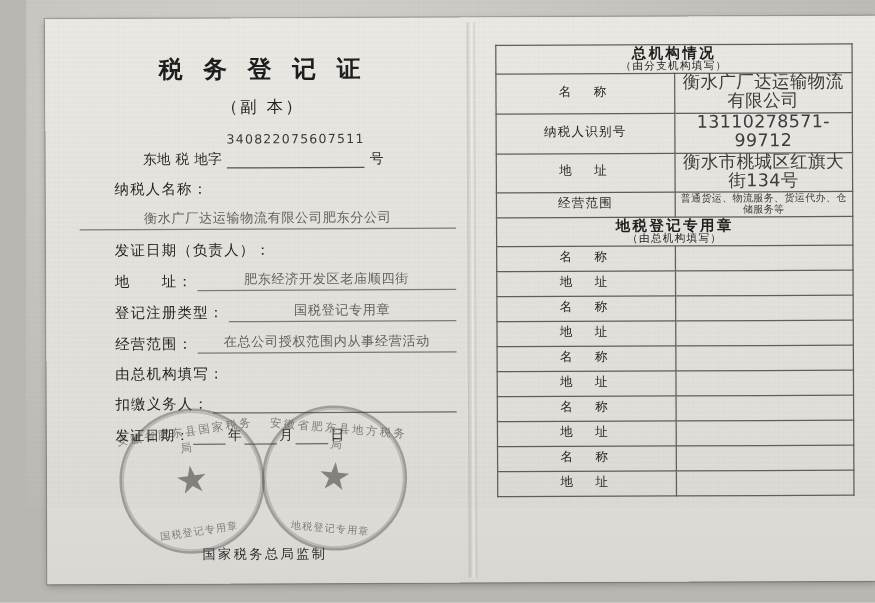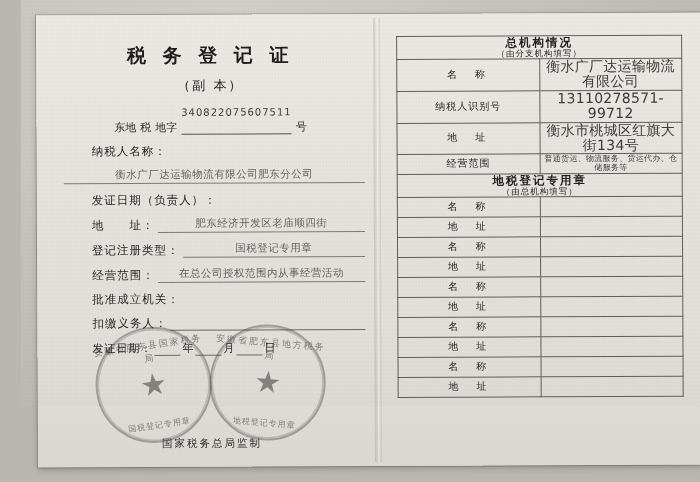--- a/index.html
+++ b/index.html
@@ -153,21 +153,21 @@
         <span class="flabel">登记注册类型：</span>
         <span class="fvalue faint">国税登记专用章</span>
       </div>
 
       <div class="frow">
         <span class="flabel">经营范围：</span>
         <span class="fvalue faint">在总公司授权范围内从事经营活动</span>
       </div>
 
       <div class="frow">
-        <span class="flabel">批准成立机关：</span>
+        <span class="flabel">由总机构填写：</span>
       </div>
 
       <div class="frow">
         <span class="flabel">扣缴义务人：</span>
         <span class="fvalue"></span>
       </div>
 
       <div class="datewrap">
         <span class="flabel">发证日期：</span>
         <span class="dline"></span>

